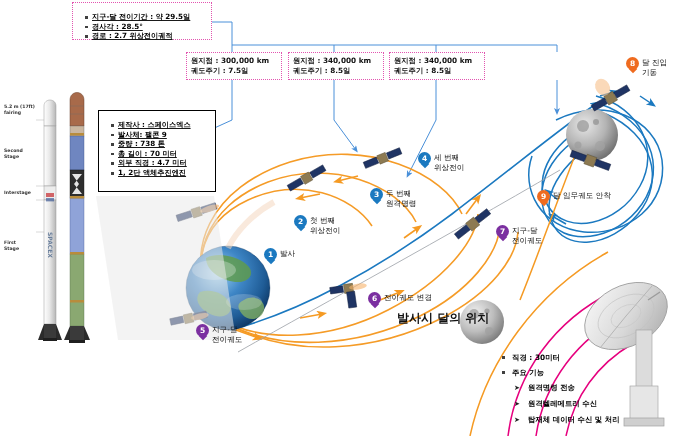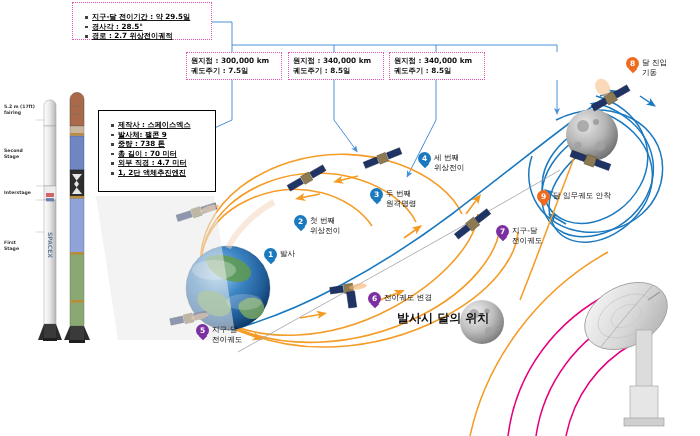--- a/index.html
+++ b/index.html
@@ -447,14 +447,21 @@
     <span class="badge">
         <span class="tip"></span>
         <span class="bubble"></span>
         <span>9</span>
       </span>
     <span class="lbl">달 임무궤도 안착</span>
   </div>
 
   <div class="moon-tag">발사시 달의 위치</div>
 
+  <div id="antenna-spec">
+    <div class="l1">직경 : 30미터</div>
+    <div class="l1">주요 기능</div>
+    <div class="l2">원격명령 전송</div>
+    <div class="l2">원격텔레메트리 수신</div>
+    <div class="l2">탑재체 데이터 수신 및 처리</div>
+  </div>
 
 </div>
 
 </body></html>

